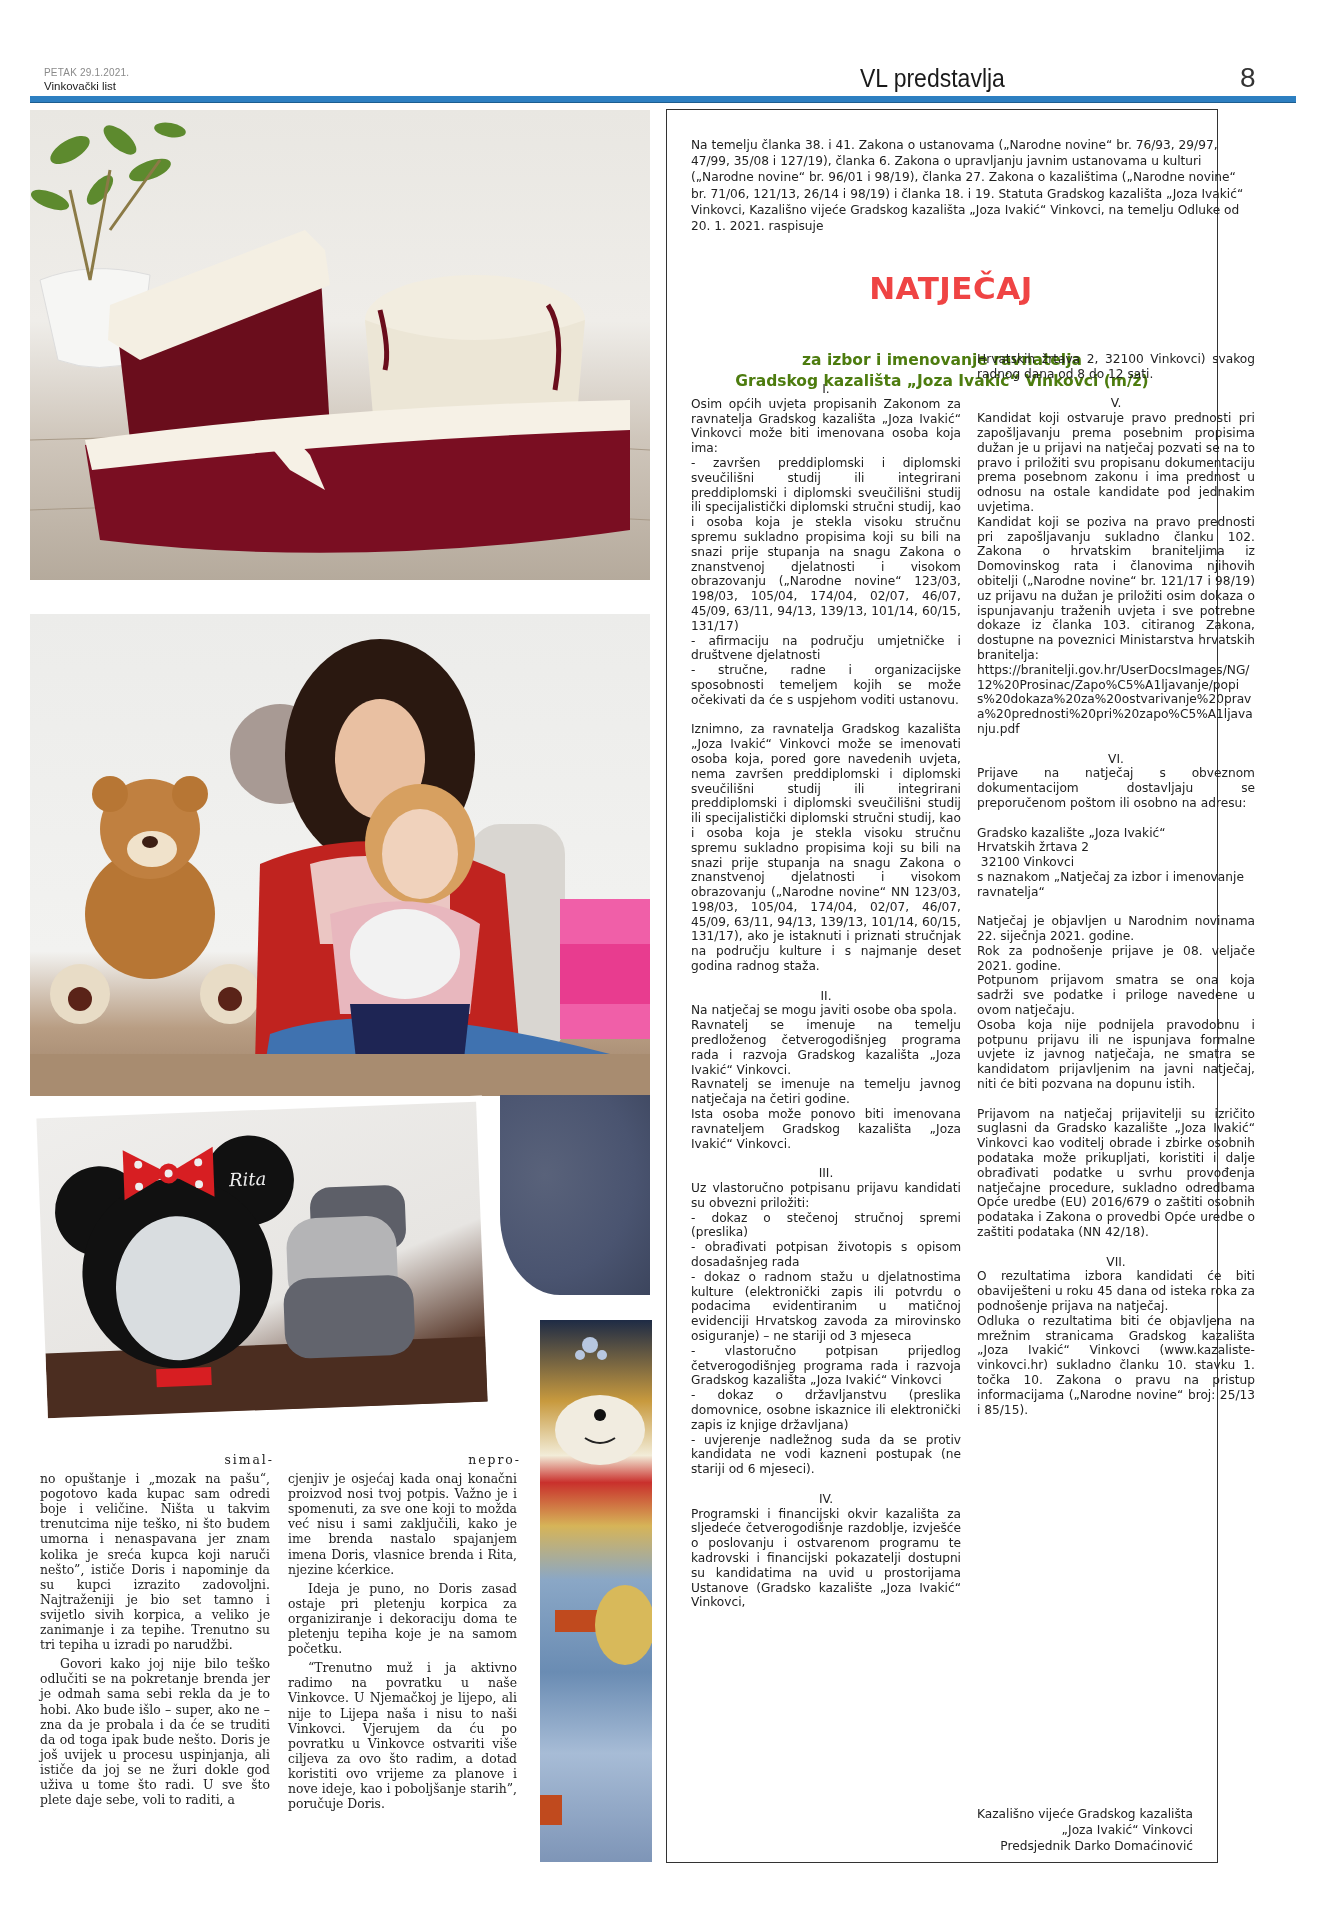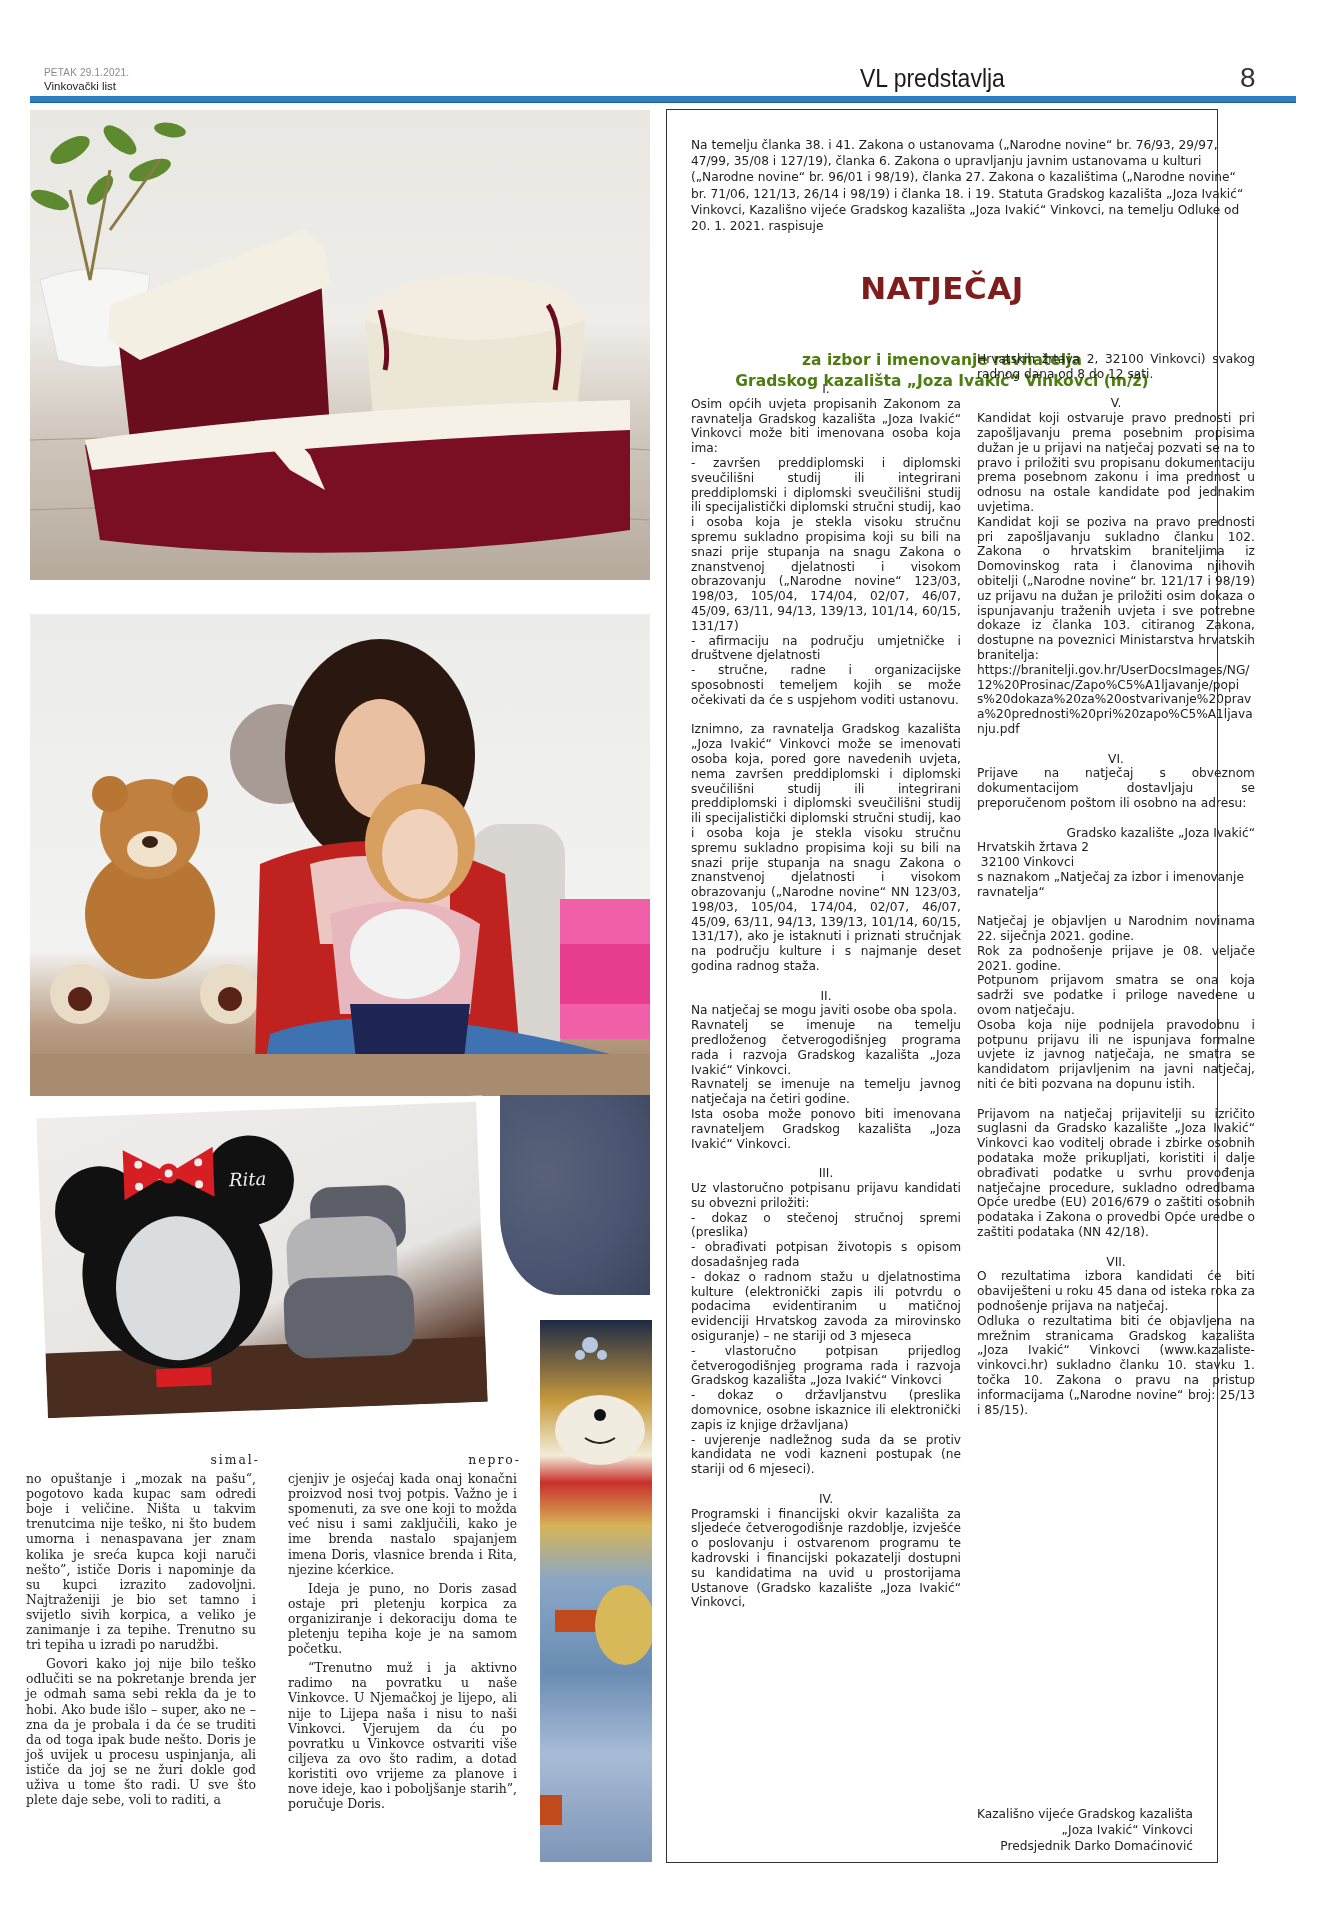--- a/index.html
+++ b/index.html
@@ -14,35 +14,35 @@
   
   #photo-baskets{left:30px;top:110px;width:620px;height:470px;background:linear-gradient(180deg,#e9e7e2 0%,#efede9 45%,#cfc6bb 70%,#b5aa9c 100%);}
   #photo-family{left:30px;top:614px;width:620px;height:482px;background:linear-gradient(180deg,#ececea 0%,#f2f2f0 70%,#b89d83 86%,#9c8168 100%);}
   #photo-mirror{left:42px;top:1110px;width:440px;height:300px;background:linear-gradient(160deg,#efeeec 0%,#e7e5e2 60%,#5a3a2c 85%,#3a2418 100%);transform:rotate(-2.2deg);box-shadow:0 0 0 6px #fff;}
   #photo-handmade{left:540px;top:1320px;width:112px;height:542px;background:linear-gradient(180deg,#1e2b45 0%,#c89a3e 15%,#f2ecd8 25%,#c9302c 30%,#d6b458 38%,#8aa7c6 48%,#6a8cb3 65%,#a7bcd6 80%,#7e95b7 100%);}
   .rug{position:absolute;left:500px;top:1095px;width:150px;height:200px;background:radial-gradient(ellipse at 30% 40%,#59627a 0%,#4a5470 60%,#3c455d 100%);border-radius:0 0 0 40%;}
 
   
   .notice{position:absolute;left:666px;top:109px;width:552px;height:1754px;border:1.5px solid #333;box-sizing:border-box;}
   .notice .preamble{position:absolute;left:24px;top:27px;width:560px;font-family:"DejaVu Sans",sans-serif;font-size:12.2px;line-height:16.2px;color:#222;text-align:left;}
-  .notice .title{position:absolute;left:0;top:160px;width:100%;text-align:center;font-family:"DejaVu Sans",sans-serif;font-weight:bold;font-size:31px;color:#7f1d1d;letter-spacing:0.5px;}
+  .notice .title{position:absolute;left:9px;top:160px;width:100%;text-align:center;font-family:"DejaVu Sans",sans-serif;font-weight:bold;font-size:31px;color:#ef4444;letter-spacing:0.5px;}
   .notice .subtitle{position:absolute;left:0;top:200px;width:100%;text-align:center;font-family:"DejaVu Sans",sans-serif;font-weight:bold;font-size:15.5px;line-height:21px;color:#4d7c0f;margin-top:40px;}
   .col{position:absolute;font-family:"DejaVu Sans",sans-serif;font-size:12.2px;line-height:14.8px;color:#222;text-align:justify;}
   .col p{margin:0;}
   .col .sec{text-align:center;display:block;margin-top:0;}
   .col .gap{height:14.8px;}
   .col-left{left:24px;top:272px;width:270px;}
   .col-right{left:310px;top:242px;width:278px;}
   .signature{position:absolute;right:24px;top:1696px;text-align:right;font-family:"DejaVu Sans",sans-serif;font-size:12.2px;line-height:16px;color:#222;}
 
   
   .article{position:absolute;font-family:"DejaVu Serif",serif;font-size:12.4px;line-height:15.1px;color:#222;text-align:justify;}
   .article p{margin:4px;}
   .article .indent{text-indent:20px;}
-  .art-left{left:22px;top:1452px;width:238px;}
+  .art-left{left:36px;top:1452px;width:238px;}
   .art-mid{left:284px;top:1452px;width:237px;}
   .hyph-right{text-align:right;display:block;letter-spacing:2px;}
 </style>
 </head>
 <body>
 
 <div>
   <div class="hdr-date">PETAK 29.1.2021.</div>
   <div class="hdr-paper">Vinkovački list</div>
   <div class="hdr-section">VL predstavlja</div>
@@ -220,21 +220,21 @@
     <p>Hrvatskih žrtava 2, 32100 Vinkovci) svakog radnog dana od 8 do 12 sati.</p>
     <div class="gap"></div>
     <span class="sec">V.</span>
     <p>Kandidat koji ostvaruje pravo prednosti pri zapošljavanju prema posebnim propisima dužan je u prijavi na natječaj pozvati se na to pravo i priložiti svu propisanu dokumentaciju prema posebnom zakonu i ima prednost u odnosu na ostale kandidate pod jednakim uvjetima.</p>
     <p>Kandidat koji se poziva na pravo prednosti pri zapošljavanju sukladno članku 102. Zakona o hrvatskim braniteljima iz Domovinskog rata i članovima njihovih obitelji („Narodne novine“ br. 121/17 i 98/19) uz prijavu na dužan je priložiti osim dokaza o ispunjavanju traženih uvjeta i sve potrebne dokaze iz članka 103. citiranog Zakona, dostupne na poveznici Ministarstva hrvatskih branitelja:</p>
     <p style="word-break:break-all;text-align:left;">https://branitelji.gov.hr/UserDocsImages/NG/12%20Prosinac/Zapo%C5%A1ljavanje/popis%20dokaza%20za%20ostvarivanje%20prava%20prednosti%20pri%20zapo%C5%A1ljavanju.pdf</p>
     <div class="gap"></div>
     <span class="sec">VI.</span>
     <p>Prijave na natječaj s obveznom dokumentacijom dostavljaju se preporučenom poštom ili osobno na adresu:</p>
     <div class="gap"></div>
-    <p style="text-align:right">Gradsko kazalište „Joza Ivakić“</p>
+    <p style="text-align:left">Gradsko kazalište „Joza Ivakić“</p>
     <p style="text-align:left">Hrvatskih žrtava 2</p>
     <p style="text-align:left;white-space:pre"> 32100 Vinkovci</p>
     <p style="text-align:left">s naznakom „Natječaj za izbor i imenovanje ravnatelja“</p>
     <div class="gap"></div>
     <p>Natječaj je objavljen u Narodnim novinama 22. siječnja 2021. godine.</p>
     <p>Rok za podnošenje prijave je 08. veljače 2021. godine.</p>
     <p>Potpunom prijavom smatra se ona koja sadrži sve podatke i priloge navedene u ovom natječaju.</p>
     <p>Osoba koja nije podnijela pravodobnu i potpunu prijavu ili ne ispunjava formalne uvjete iz javnog natječaja, ne smatra se kandidatom prijavljenim na javni natječaj, niti će biti pozvana na dopunu istih.</p>
     <div class="gap"></div>
     <p>Prijavom na natječaj prijavitelji su izričito suglasni da Gradsko kazalište „Joza Ivakić“ Vinkovci kao voditelj obrade i zbirke osobnih podataka može prikupljati, koristiti i dalje obrađivati podatke u svrhu provođenja natječajne procedure, sukladno odredbama Opće uredbe (EU) 2016/679 o zaštiti osobnih podataka i Zakona o provedbi Opće uredbe o zaštiti podataka (NN 42/18).</p>

